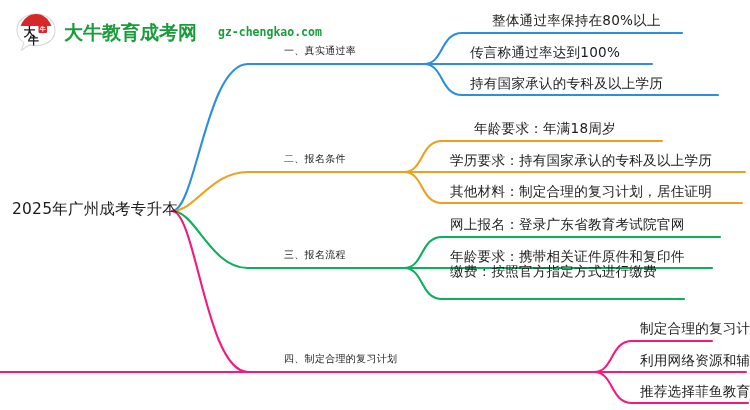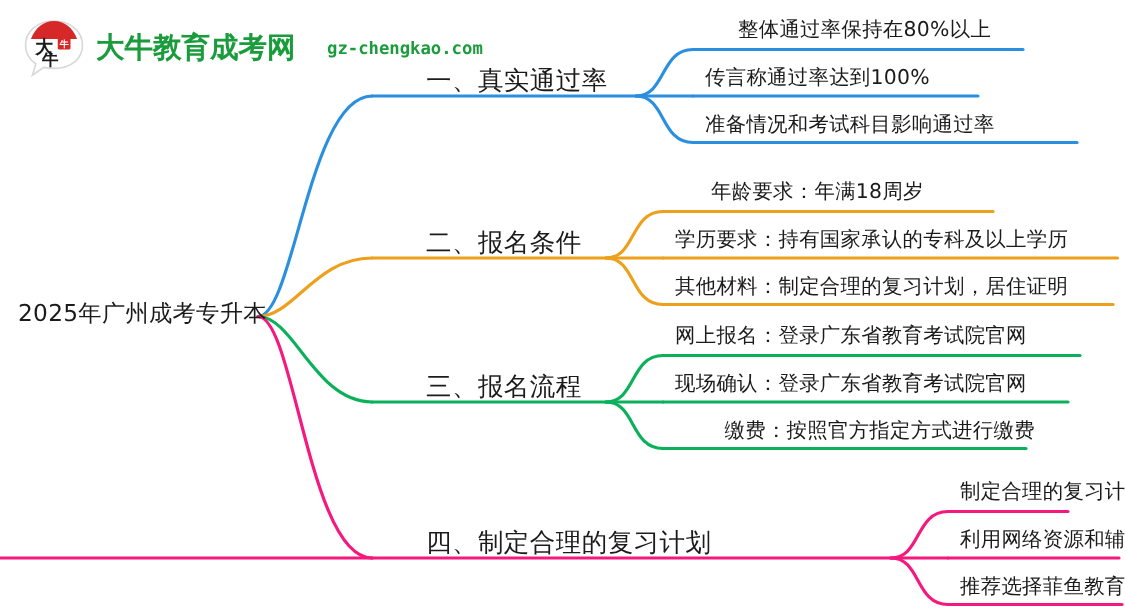--- a/index.html
+++ b/index.html
@@ -79,21 +79,21 @@
     white-space: nowrap;
     line-height: 1;
   }
   .root-label {
     font-size: 15.5px;
     left: 12px;
     top: 202px;
     letter-spacing: 0.2px;
   }
   .branch-label {
-    font-size: 17px;
+    font-size: 10px;
     letter-spacing: 0.3px;
   }
   .leaf-label {
     font-size: 13.6px;
     letter-spacing: 0.2px;
   }
 </style>
 </head>
 <body>
 
@@ -180,33 +180,33 @@
 
     </g>
   </svg>
 
   <div class="node-label root-label">2025年广州成考专升本</div>
 
   <div class="node-label branch-label" style="left:284px; top:46px;">一、真实通过率</div>
 
   <div class="node-label leaf-label" style="left:470px; top:14px;margin-left:22px;">整体通过率保持在80%以上</div>
   <div class="node-label leaf-label" style="left:470px; top:46px;">传言称通过率达到100%</div>
-  <div class="node-label leaf-label" style="left:470px; top:77px;">准备情况和考试科目影响通过率</div>
+  <div class="node-label leaf-label" style="left:470px; top:77px;">持有国家承认的专科及以上学历</div>
 
   <div class="node-label branch-label" style="left:284px; top:154px;">二、报名条件</div>
 
   <div class="node-label leaf-label" style="left:450px; top:122px;margin-left:24px;">年龄要求：年满18周岁</div>
   <div class="node-label leaf-label" style="left:450px; top:154px;">学历要求：持有国家承认的专科及以上学历</div>
   <div class="node-label leaf-label" style="left:450px; top:185px;">其他材料：制定合理的复习计划，居住证明</div>
 
   <div class="node-label leaf-label" style="left:450px; top:218px;">网上报名：登录广东省教育考试院官网</div>
 
   <div class="node-label branch-label" style="left:284px; top:250px;">三、报名流程</div>
-  <div class="node-label leaf-label" style="left:450px; top:250px;">现场确认：登录广东省教育考试院官网</div>
-  <div class="node-label leaf-label" style="left:450px; top:281px;margin-left:33px;">缴费：按照官方指定方式进行缴费</div>
+  <div class="node-label leaf-label" style="left:450px; top:250px;">年龄要求：携带相关证件原件和复印件</div>
+  <div class="node-label leaf-label" style="left:450px; top:265px;">缴费：按照官方指定方式进行缴费</div>
 
   <div class="node-label branch-label" style="left:284px; top:354px;">四、制定合理的复习计划</div>
 
   <div class="node-label leaf-label" style="left:640px; top:322px;">制定合理的复习计划</div>
   <div class="node-label leaf-label" style="left:640px; top:354px;">利用网络资源和辅导课程</div>
   <div class="node-label leaf-label" style="left:640px; top:385px;">推荐选择菲鱼教育成考进行辅导</div>
 
 </div>
 
 </body></html>

